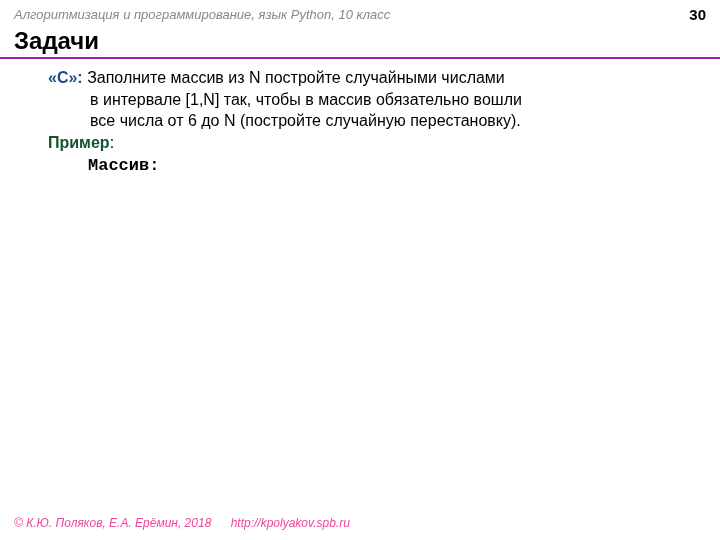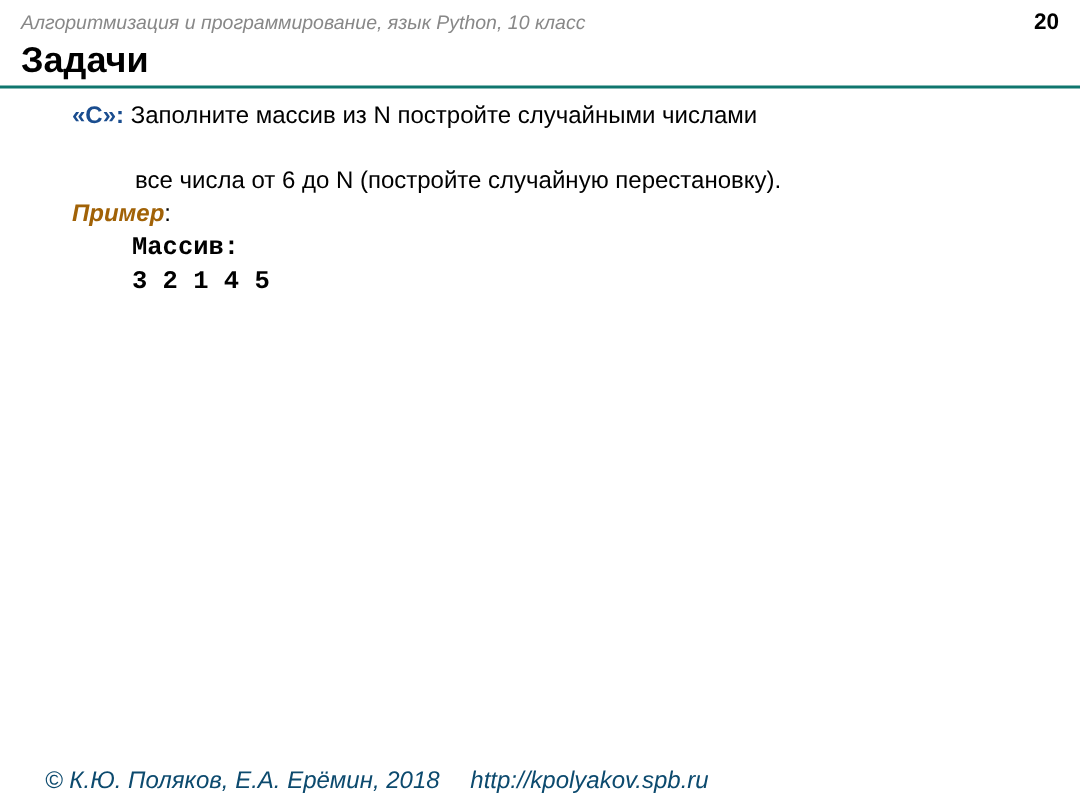--- a/index.html
+++ b/index.html
@@ -29,85 +29,83 @@
       font-style: normal;
       font-weight: bold;
       color: #000;
       font-size: 15px;
     }
     .title {
       padding: 0 14px 2px 14px;
       font-size: 24px;
       font-weight: bold;
       color: #000;
-      border-bottom: 2px solid #0f766e;
+      border-bottom: 2px solid #a21caf;
     }
     .content {
       padding: 8px 48px 0 48px;
       font-size: 16px;
       line-height: 1.35;
       color: #000;
     }
     .task-label {
       color: #1a4d8f;
       font-weight: bold;
     }
     .task-text {
       padding-left: 42px;
       text-indent: -42px;
     }
     .example-label {
-      color: #a16207;
+      color: #14532d;
       font-weight: bold;
       padding-left: 0px;
       margin-top: 2px;
-      font-style: italic;
     }
     .example-code {
       font-family: "Courier New", monospace;
       font-weight: bold;
       font-size: 17px;
       padding-left: 40px;
       margin-top: 2px;
       line-height: 1.35;
     }
     .footer {
       position: absolute;
       bottom: 10px;
-      left: 30px;
-      font-size: 16px;
+      left: 14px;
+      font-size: 12px;
       font-style: italic;
-      color: #0c4a6e;
+      color: #ec4899;
     }
     .footer-url {
       margin-left: 16px;
     }
   </style>
 </head>
 <body>
 
 <div class="header">
   <span>Алгоритмизация и программирование, язык Python, 10 класс</span>
-  <span class="page-number">20</span>
+  <span class="page-number">30</span>
 </div>
 
 <div class="title">Задачи</div>
 
 <div class="content">
   <div class="task-text">
     <span class="task-label">«C»:</span>
     <span>Заполните массив из N постройте случайными числами</span><br>
-    <br>
+    <span style="padding-left:42px; display:inline-block;">в интервале [1,N] так, чтобы в массив обязательно вошли</span><br>
     <span style="padding-left:42px; display:inline-block;">все числа от 6 до N (постройте случайную перестановку).</span>
   </div>
   <div>
     <span class="example-label"><span>Пример</span></span><span>:</span>
   </div>
   <div class="example-code">
     <div>Массив:</div>
-    <div>3 2 1 4 5</div>
   </div>
 </div>
 
 <div class="footer">
   <span>© К.Ю. Поляков, Е.А. Ерёмин, 2018</span>
   <span class="footer-url">http://kpolyakov.spb.ru</span>
 </div>
 
 </body></html>

